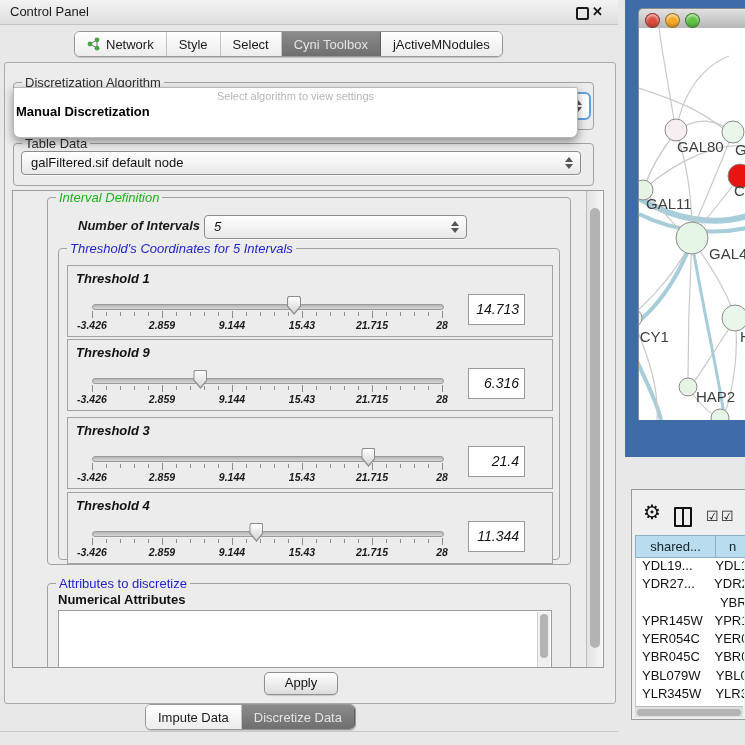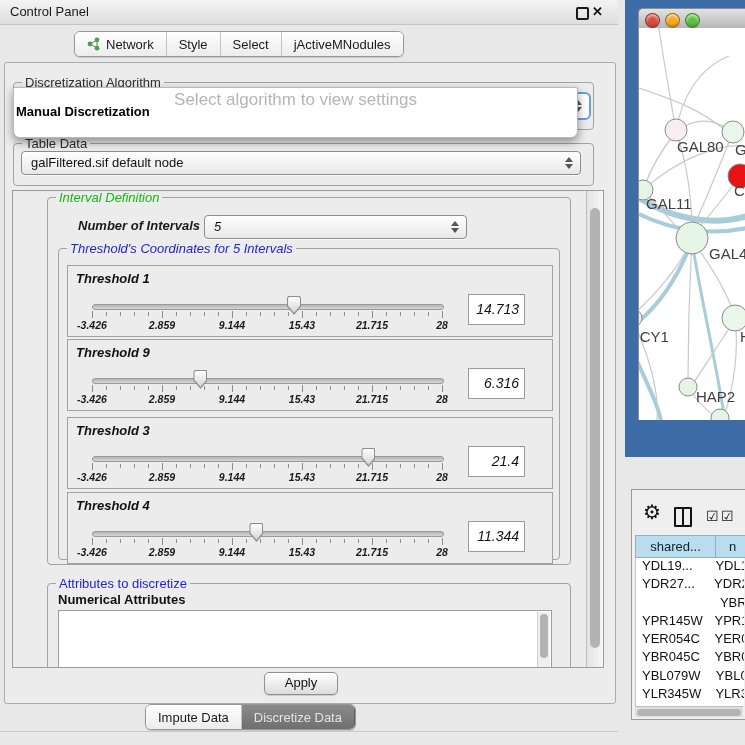--- a/index.html
+++ b/index.html
@@ -37,21 +37,21 @@
   .combo .cval{position:absolute;left:9px;top:0;line-height:22px;font-size:13px;color:#111;}
   .stepper{position:absolute;right:7px;top:50%;transform:translateY(-50%);width:9px;height:12px;}
   .stepper:before,.stepper:after{content:"";position:absolute;left:1px;border-left:4px solid transparent;border-right:4px solid transparent;}
   .stepper:before{top:0;border-bottom:5px solid #555;}
   .stepper:after{bottom:0;border-top:5px solid #555;}
 
   
   .g-alg{left:13px;top:82px;width:579px;height:46px;}
   .alg-combo-focus{left:21px;top:92px;width:566px;height:24px;border:2px solid #61a1dc;border-radius:6px;background:#fff;}
   .popup{left:13px;top:87px;width:563px;height:49px;background:#ffffff;border:1px solid #b9b9b9;border-radius:2px 2px 7px 7px;box-shadow:0 4px 10px rgba(0,0,0,.4);z-index:20;}
-  .popup .hint{position:absolute;left:0;right:0;top:2px;text-align:center;color:#b5b5b5;font-size:17px;}
+  .popup .hint{position:absolute;left:0;right:0;top:2px;text-align:center;color:#b5b5b5;font-size:11px;}
   .popup .opt1{position:absolute;left:2px;top:16px;font-weight:bold;font-size:13px;color:#000;}
   .popup .opt2{position:absolute;left:2px;top:32px;font-size:13px;color:#000;}
 
   .g-td{left:13px;top:143px;width:579px;height:41px;}
   .td-combo{left:21px;top:151px;width:558px;height:22px;}
 
   
   .scrollpane{left:12px;top:190px;width:590px;height:476px;border:1px solid #9c9c9c;overflow:hidden;background:#ececec;}
   .vscroll{position:absolute;top:0;right:0;width:16px;height:100%;background:linear-gradient(to right,#e3e3e3,#f7f7f7);border-left:1px solid #bdbdbd;}
   .vscroll .vthumb{position:absolute;left:3px;top:17px;width:10px;height:440px;background:#b3b3b3;border-radius:6px;}
@@ -126,20 +126,23 @@
           <circle cx="10" cy="2.8" r="2.4" fill="#4aa34a"></circle>
           <circle cx="10" cy="11.2" r="2.4" fill="#4aa34a"></circle>
         </svg>
         <span>Network</span>
       </div>
       <div class="tab">
           <span>Style</span>
         </div>
       <div class="tab">
           <span>Select</span>
+        </div>
+      <div class="tab sel">
+          <span>Cyni Toolbox</span>
         </div>
       <div class="tab">
           <span>jActiveMNodules</span>
         </div>
     </div>
 
     <div class="abs content"></div>
 
     <div class="abs groupbox g-alg">
       <span class="grouptitle dark-t">Discretization Algorithm</span>

